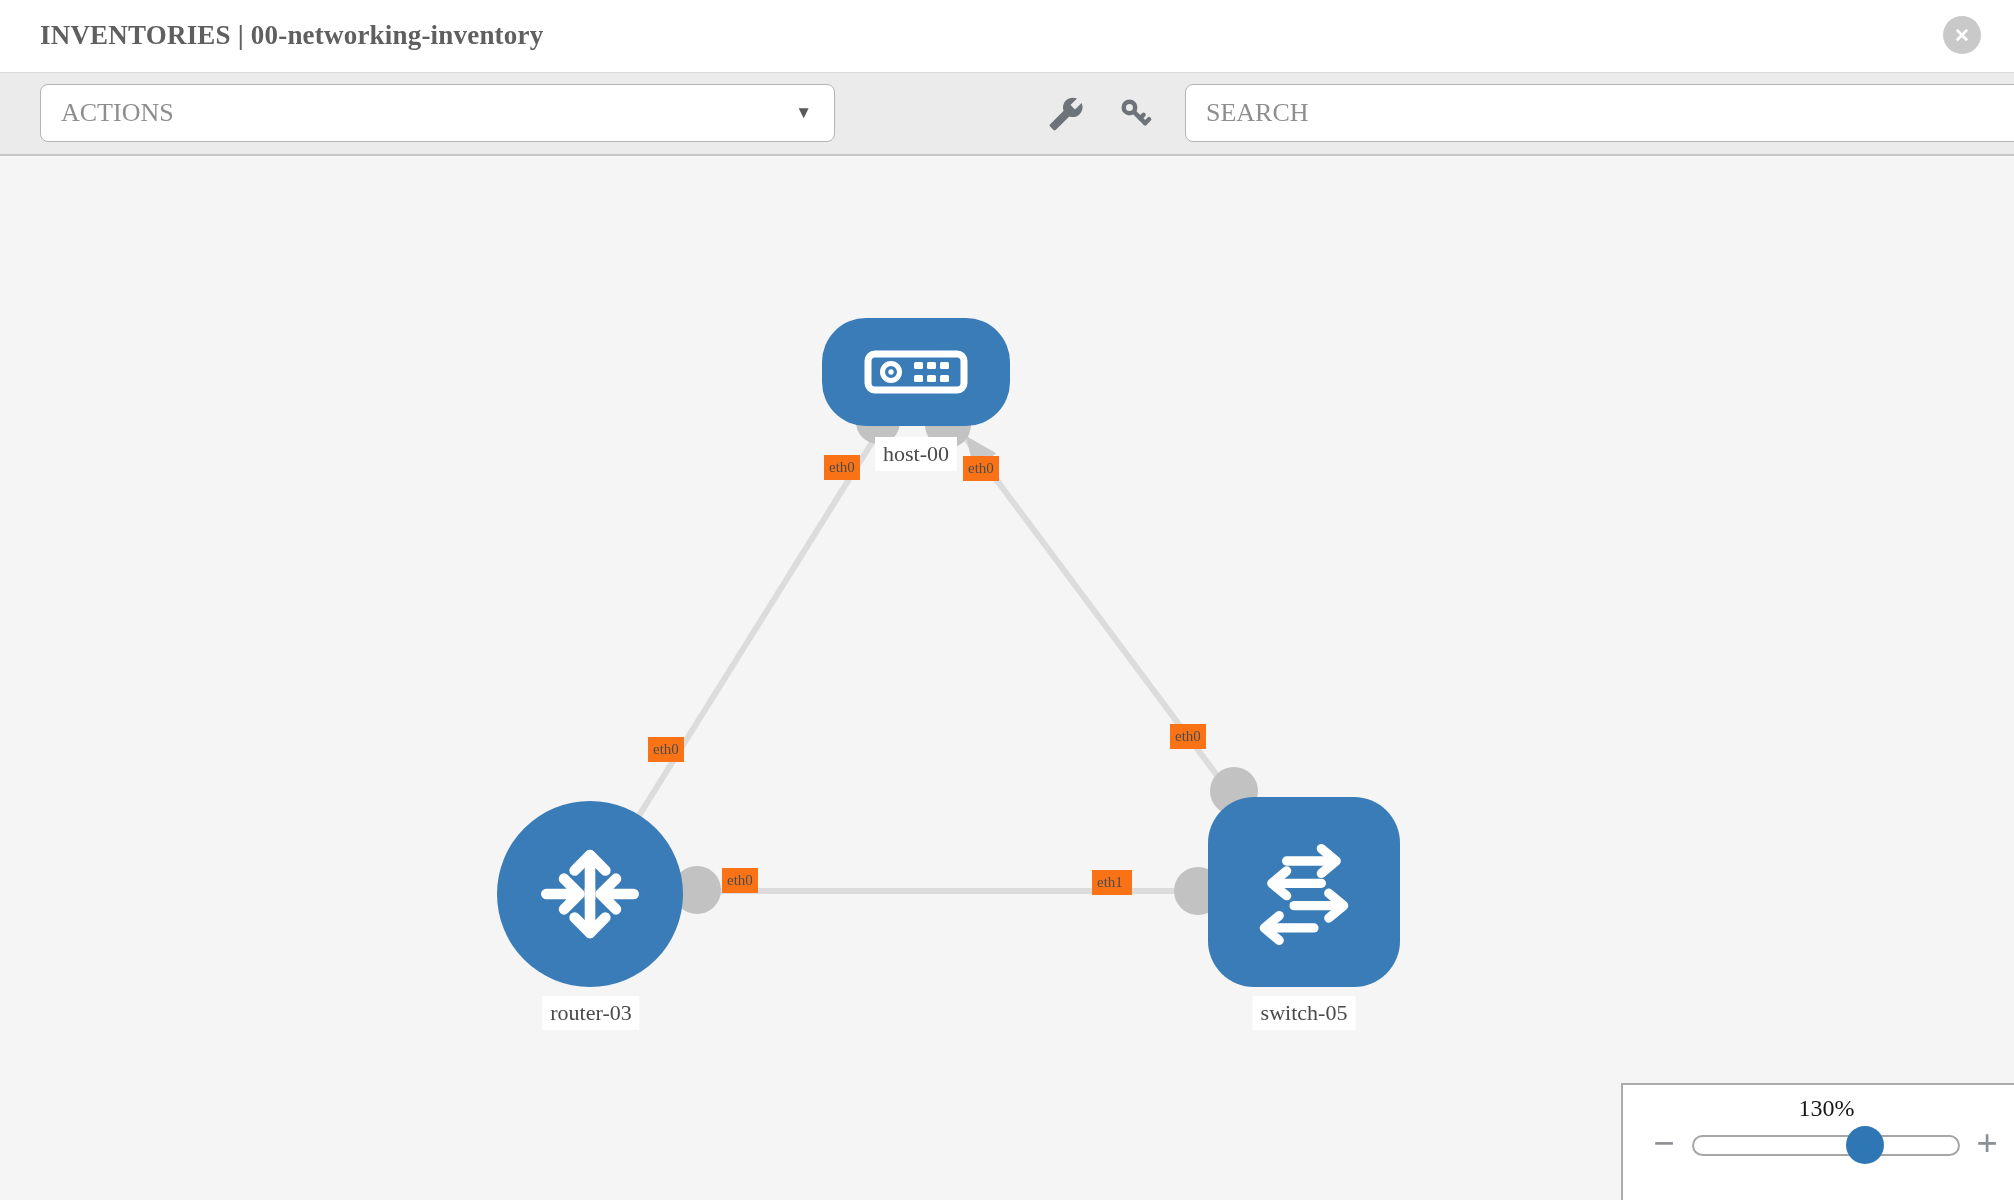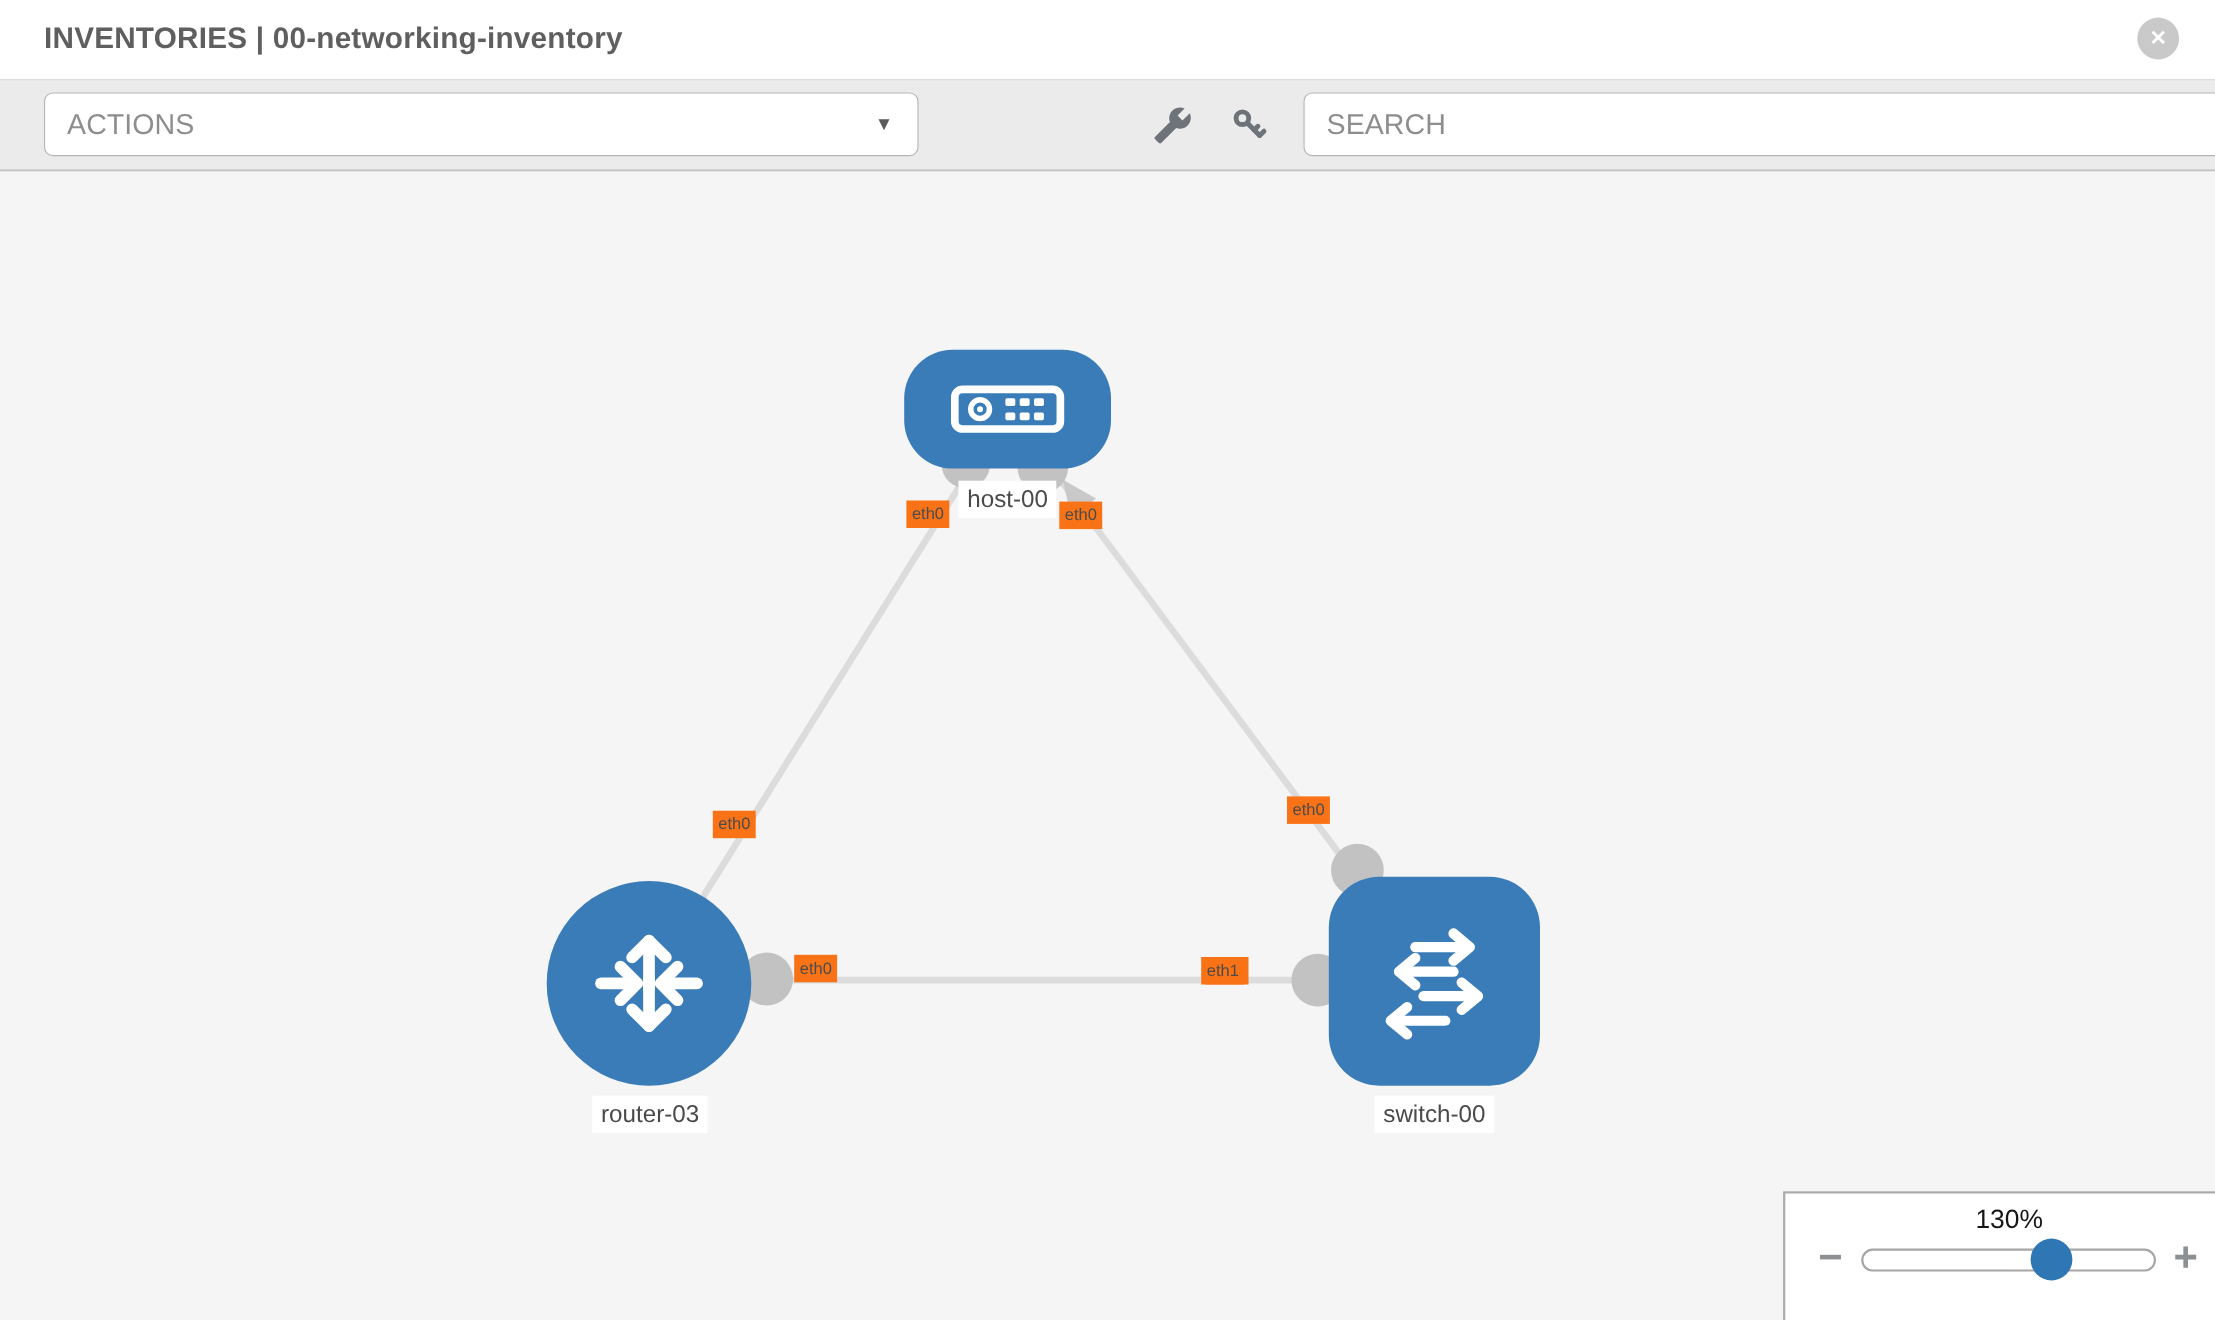--- a/index.html
+++ b/index.html
@@ -1,18 +1,18 @@
 <!DOCTYPE html>
 <html><head>
 <meta charset="utf-8">
 <style>
   * { margin:0; padding:0; box-sizing:border-box; }
   html,body { width:2014px; height:1200px; }
   body { font-family:"Liberation Sans", sans-serif; background:#fff; position:relative; overflow:hidden; }
-  .screen { position:absolute; left:0; top:0; width:2014px; height:1200px; overflow:hidden; }
+  .screen { position:absolute; left:0; top:0; width:2014px; height:1200px; overflow:hidden;font-family:Liberation Serif, serif; }
 
   
   .header { position:absolute; left:0; top:0; width:100%; height:72px; background:#fff; }
   .page-title { position:absolute; left:40px; top:20px; font-size:27px; font-weight:700; color:#5f5f5f; letter-spacing:.2px; }
   .close-btn { position:absolute; right:33px; top:16px; width:38px; height:38px; border-radius:50%;
                background:#c9c9c9; color:#fff; display:flex; align-items:center; justify-content:center;
                font-size:19px; font-weight:700; cursor:pointer; }
 
   
   .toolbar { position:absolute; left:0; top:72px; width:100%; height:84px; background:#ebebeb;
@@ -172,21 +172,21 @@
           <path d="M42 61 L80 61"></path>
             <path d="M70 51 L82 61 L70 71"></path>
           <path d="M58 79 L20 79"></path>
             <path d="M30 69 L18 79 L30 89"></path>
         </g>
       </svg>
     </div>
 
     <div class="node-label label-host">host-00</div>
     <div class="node-label label-router">router-03</div>
-    <div class="node-label label-switch">switch-00</div>
+    <div class="node-label label-switch">switch-05</div>
 
     <div class="iface-label if-host-left">eth0</div>
     <div class="iface-label if-router-top">eth0</div>
     <div class="iface-label if-host-right">eth0</div>
     <div class="iface-label if-switch-top">eth0</div>
     <div class="iface-label if-router-right">eth0</div>
     <div class="iface-label if-switch-back">eth0</div>
     <div class="iface-label if-switch-front">eth1</div>
   </div>
 

